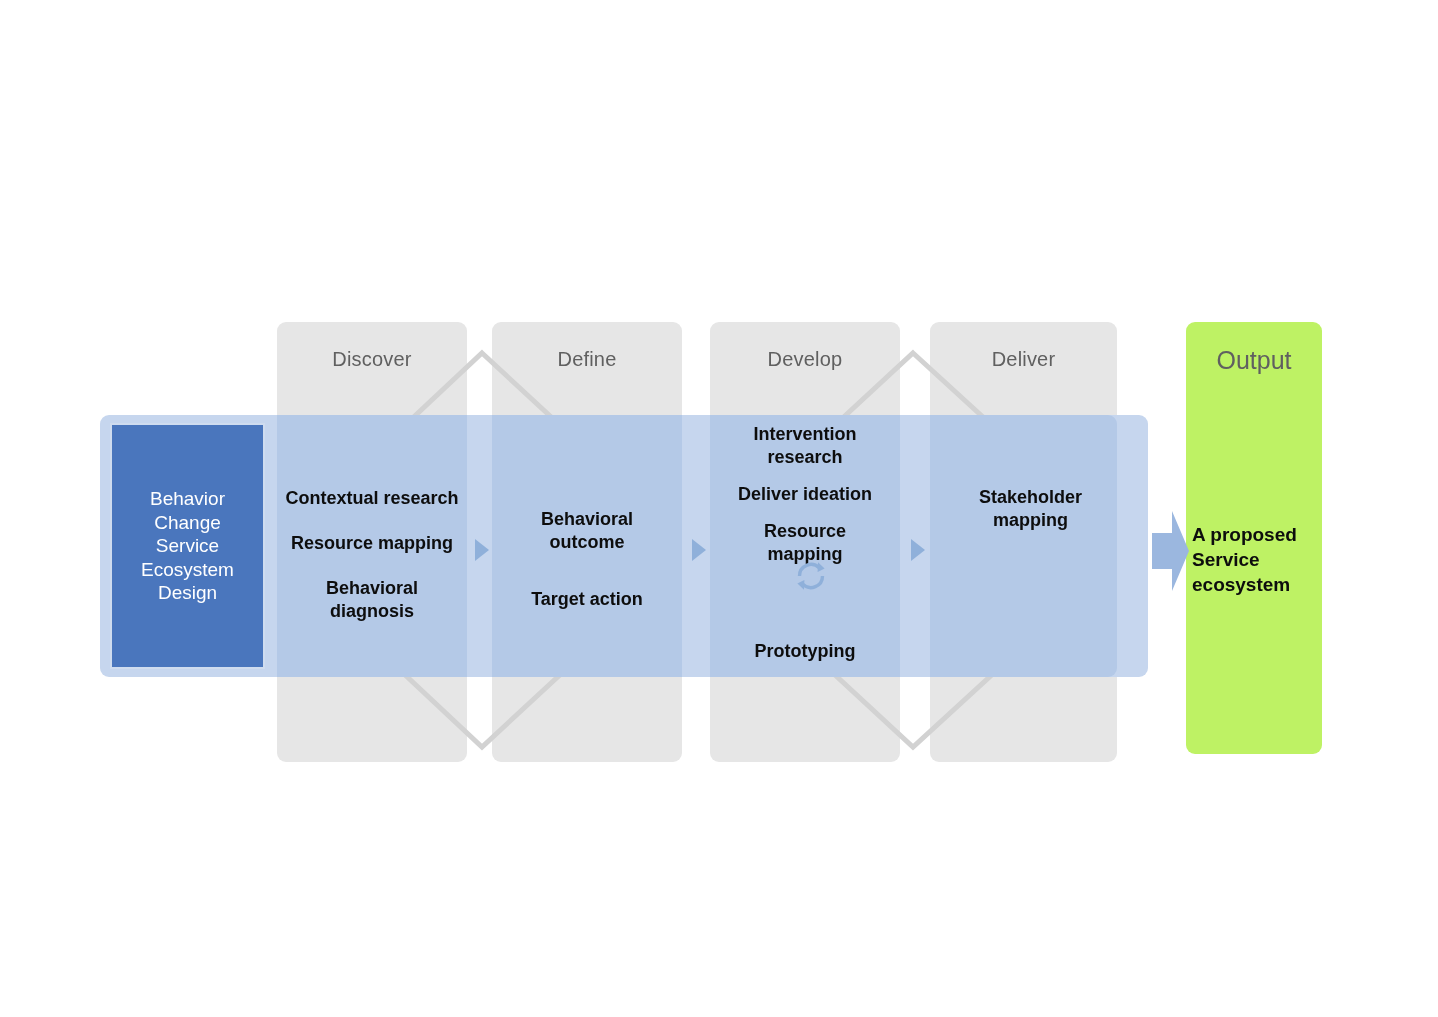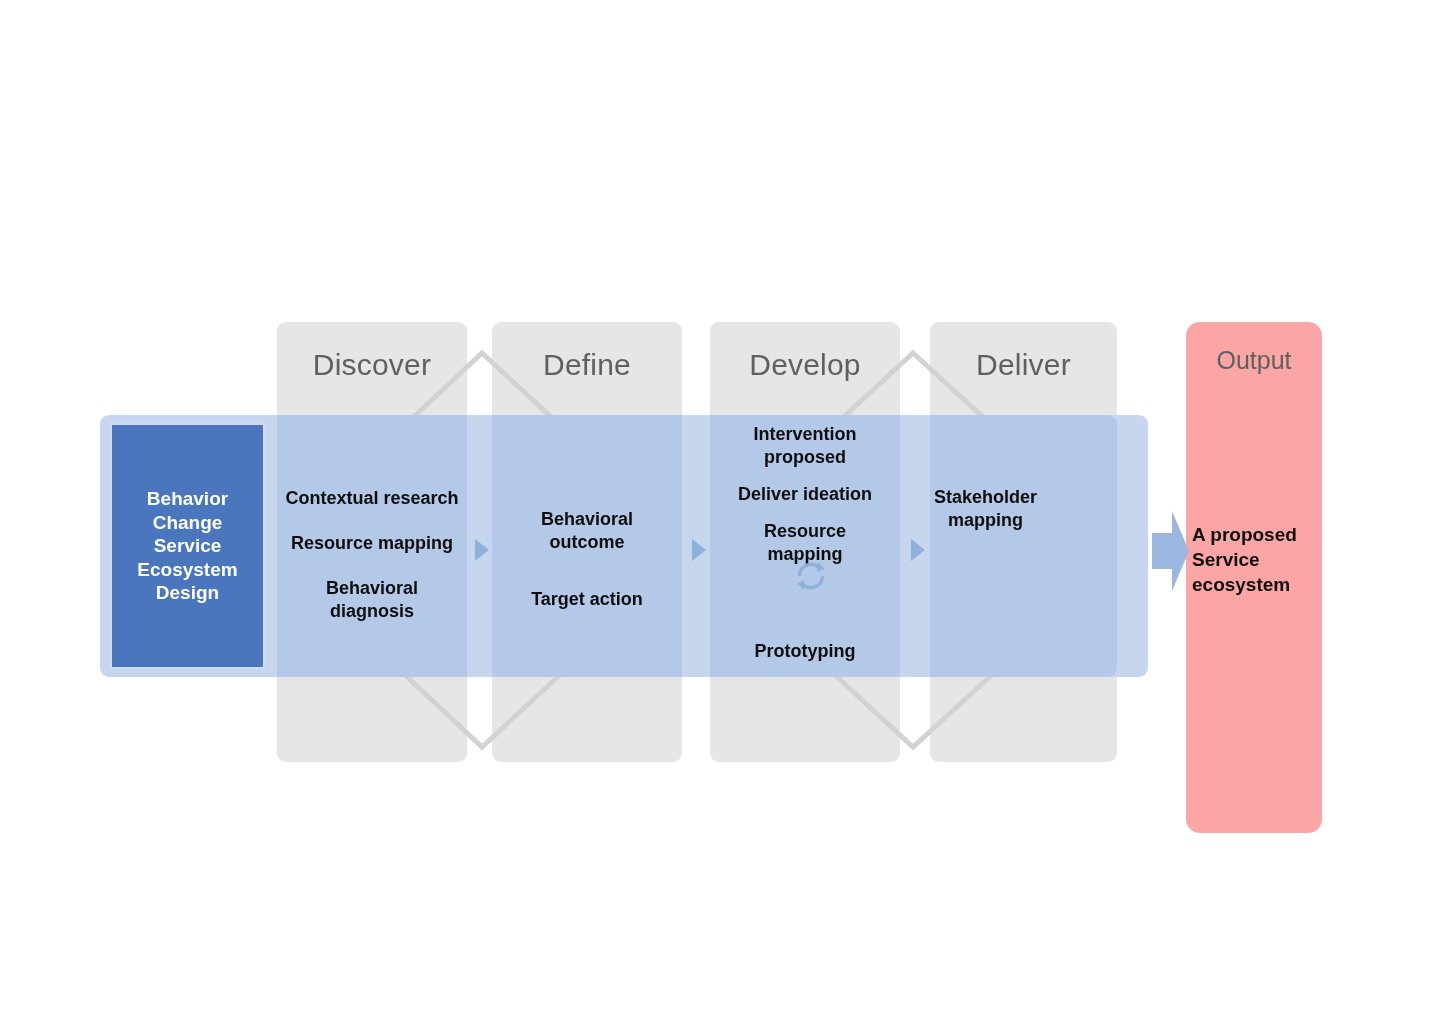--- a/index.html
+++ b/index.html
@@ -35,36 +35,36 @@
   .stage-col.c-define   { left: 492px;  width: 190px; }
   .stage-col.c-develop  { left: 710px;  width: 190px; }
   .stage-col.c-deliver  { left: 930px;  width: 187px; }
 
   .stage-title {
     position: absolute;
     top: 26px;
     left: 0;
     width: 100%;
     text-align: center;
-    font-size: 30px;
+    font-size: 20px;
     font-weight: 400;
     color: #606060;
     letter-spacing: 0.2px;
     white-space: nowrap;
   }
 
   
   .output-col {
     position: absolute;
     left: 1186px;
     top: 322px;
     width: 136px;
-    height: 511px;
-    background: #fca5a5;
-    border-radius: 14px;
+    height: 432px;
+    background: #bef264;
+    border-radius: 9px;
   }
   .output-title {
     position: absolute;
     top: 24px;
     left: 0;
     width: 100%;
     text-align: center;
     font-size: 25px;
     font-weight: 400;
     color: #606060;
@@ -124,21 +124,21 @@
     background: #4a76bd;
     border: 2px solid #cfdcef;
     box-sizing: border-box;
     display: flex;
     align-items: center;
     justify-content: center;
   }
   .hero-label {
     text-align: center;
     font-size: 19px;
-    font-weight: bold;
+    font-weight: normal;
     color: #ffffff;
     line-height: 1.24;
     white-space: pre-line;
   }
 
   
   .items {
     position: absolute;
     text-align: center;
     font-size: 18px;
@@ -150,21 +150,21 @@
 
   .items.i-discover { left: 272px; width: 200px; top: 487px; }
   .items.i-discover .item { margin-bottom: 22px; }
 
   .items.i-define   { left: 492px; width: 190px; top: 508px; }
   .items.i-define .item { margin-bottom: 34px; }
 
   .items.i-develop  { left: 705px; width: 200px; top: 423px; }
   .items.i-develop .item { margin-bottom: 14px; }
 
-  .items.i-deliver  { left: 883px; width: 205px; top: 486px; }
+  .items.i-deliver  { left: 928px; width: 205px; top: 486px; }
   .items.i-deliver .item { margin-bottom: 48px; }
 
   
   .loop-icon {
     position: absolute;
     left: 791px;
     top: 556px;
     width: 40px;
     height: 40px;
   }
@@ -244,21 +244,21 @@
   </div>
 
   <div class="items i-define">
     <div class="item">Behavioral
 outcome</div>
     <div class="item">Target action</div>
   </div>
 
   <div class="items i-develop">
     <div class="item">Intervention
-proposed</div>
+research</div>
     <div class="item">Deliver ideation</div>
     <div class="item">Resource
 mapping</div>
     <div class="item" style="height:46px"></div>
     <div class="item">Prototyping</div>
   </div>
 
   <div class="items i-deliver">
     <div class="item">Stakeholder
 mapping</div>

